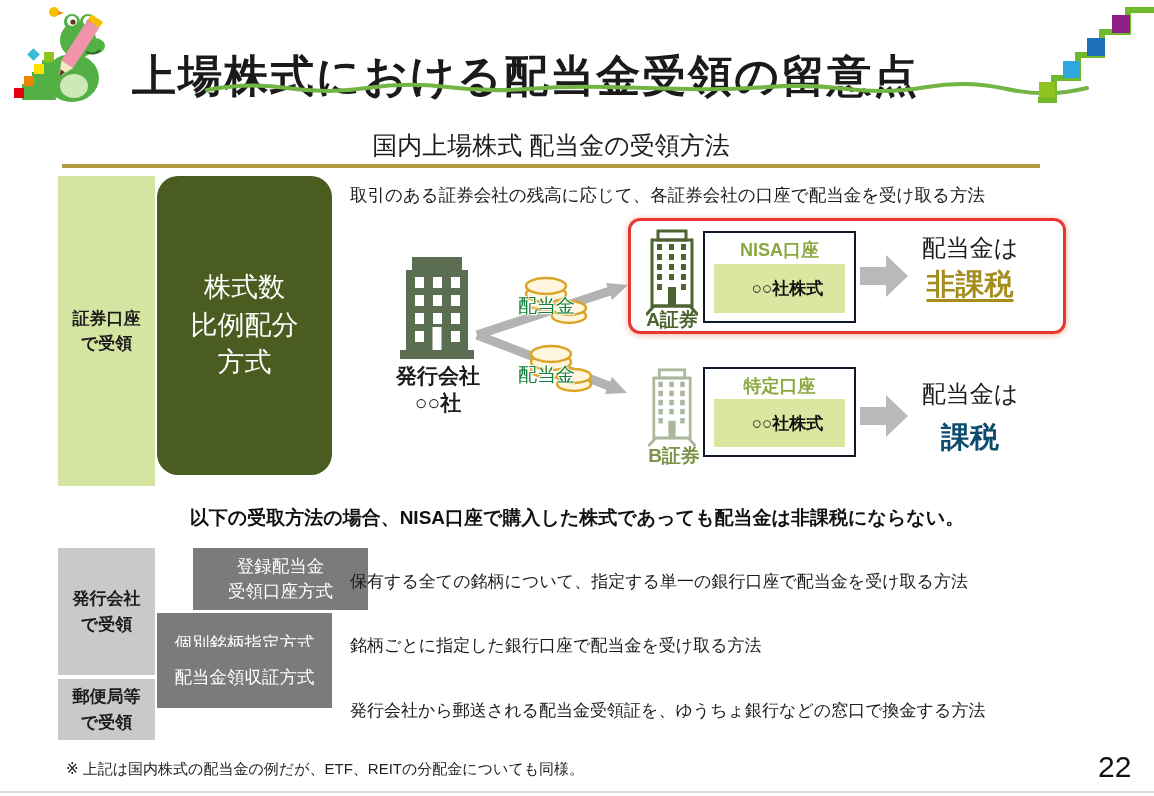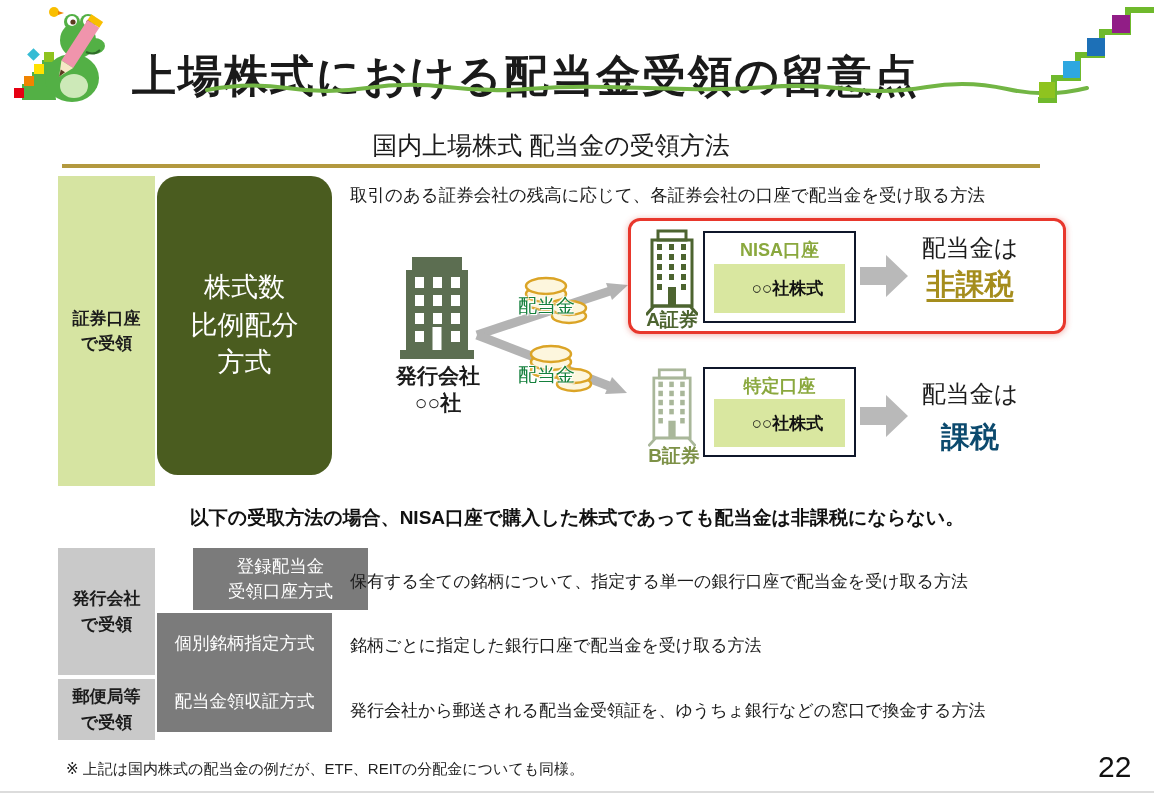--- a/index.html
+++ b/index.html
@@ -65,21 +65,21 @@
   
   .warning{left:0;top:505px;width:1154px;text-align:center;font-size:19px;font-weight:700;color:#111;}
 
   
   .cell-light{background:#c9c9c9;color:#1b1b1b;font-size:17px;font-weight:600;line-height:1.5;}
   .cell-dark{background:#7b7b7b;color:#fff;font-size:17.5px;line-height:1.45;}
   .cat-bank{left:58px;top:548px;width:97px;height:127px;}
   .m-row1{left:157px;top:548px;width:175px;height:62px;margin-left:36px;}
   .m-row2{left:157px;top:613px;width:175px;height:62px;}
   .cat-post{left:58px;top:679px;width:97px;height:61px;}
-  .m-row3{left:157px;top:671px;width:175px;height:61px;}
+  .m-row3{left:157px;top:647px;width:175px;height:61px;}
   .d-row{left:350px;font-size:17px;}
   .d1{top:570px;}
   .d2{top:634px;}
   .d3{top:699px;}
 
   .note{left:66px;top:760px;font-size:15px;color:#222;}
   .page-number{left:1098px;top:750px;font-size:30px;color:#111;}
   .bottom-rule{left:0;top:791px;width:1154px;height:2px;background:#dcdcdc;}
 </style>
 </head>

